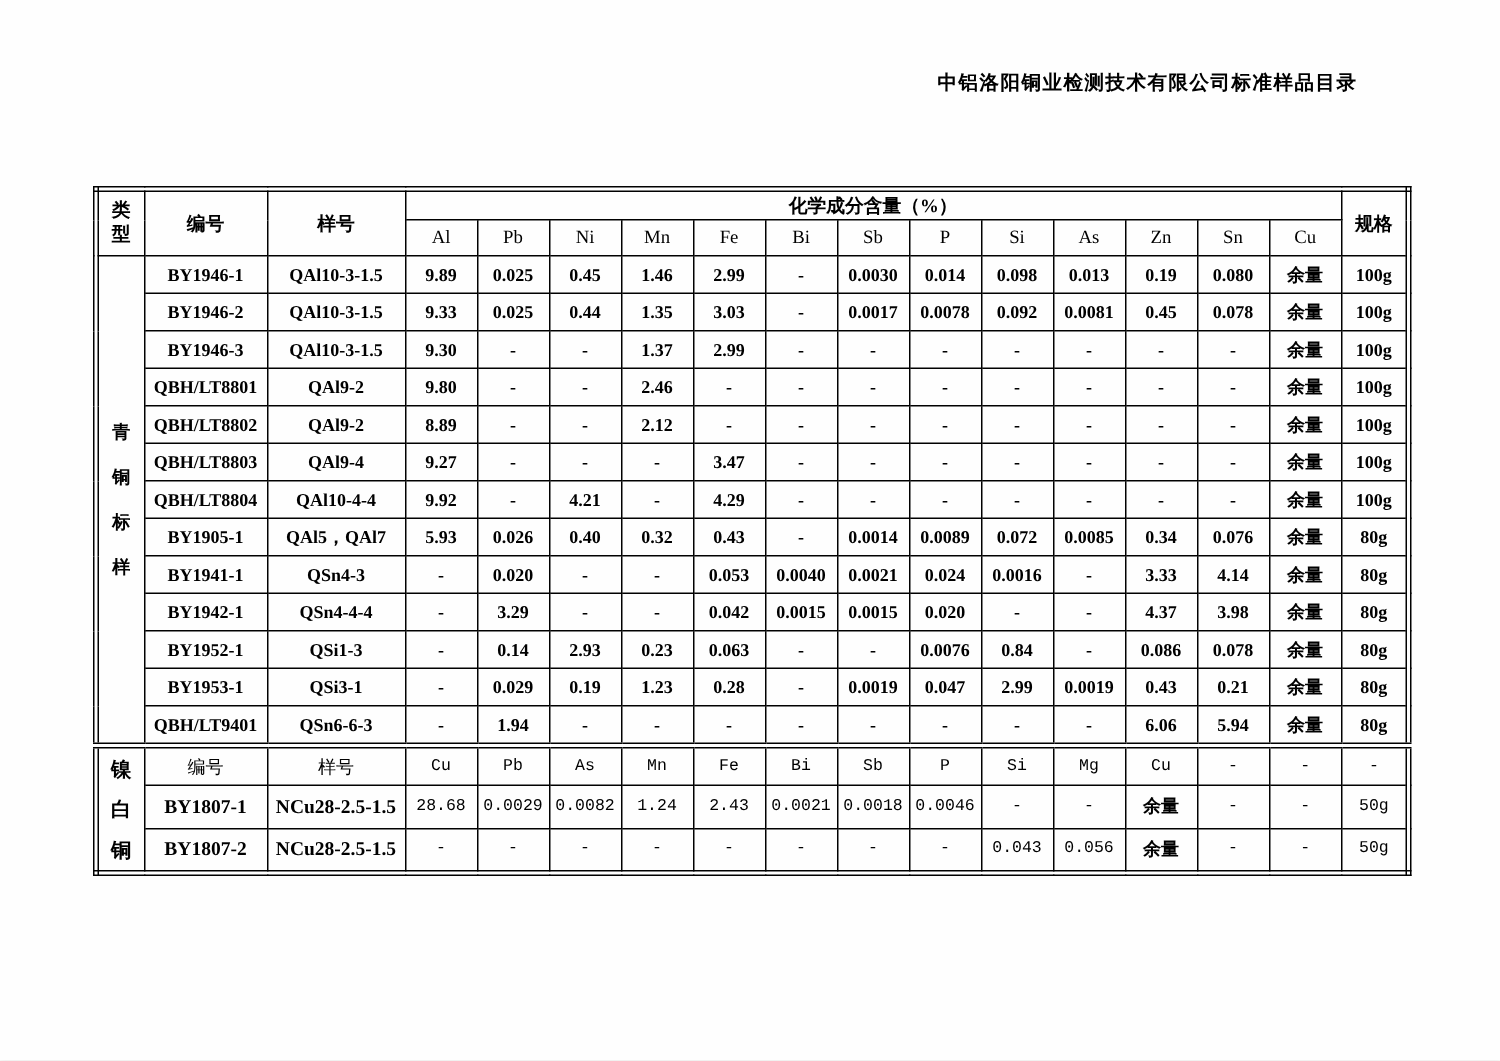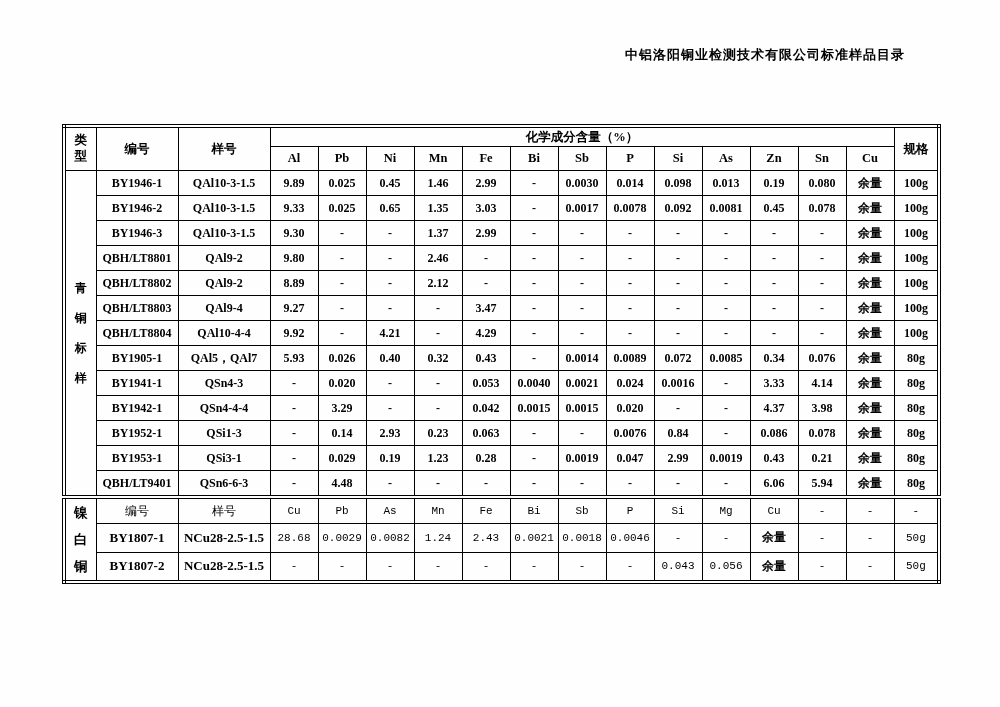--- a/index.html
+++ b/index.html
@@ -24,21 +24,21 @@
   table.std {
     position:absolute; left:62px; top:124px; width:875px;
     border-collapse:collapse; table-layout:fixed;
     border:4px double #000;
   }
   table.std th, table.std td {
     border:1px solid #000; padding:0;
     text-align:center; vertical-align:middle; overflow:hidden;
   }
   tr.h1 th { height:18px; font-size:12.5px; font-weight:bold; }
-  tr.h2 th { height:23px; font-size:12.5px; font-weight:bold; }
+  tr.h2 th { height:23px; font-size:12.5px; font-weight:normal; }
   th.type-head { font-size:12.5px; white-space:pre-line; line-height:1.25; }
 
   td.type-vert {
     font-size:13.5px; font-weight:bold;
     white-space:pre-line; line-height:30px;
   }
   td.type-vert.nickel { line-height:27px; }
 
   tr.sec1-row td { height:24px; font-size:12px; font-weight:bold; }
   tr.sec2-head td { height:24px; }
@@ -130,21 +130,21 @@
           <td>0.19</td>
           <td>0.080</td>
           <td>余量</td>
           <td>100g</td>
         </tr>
         <tr class="sec1-row">
           <td class="id-bold">BY1946-2</td>
           <td class="id-bold">QAl10-3-1.5</td>
           <td>9.33</td>
           <td>0.025</td>
-          <td>0.65</td>
+          <td>0.44</td>
           <td>1.35</td>
           <td>3.03</td>
           <td>-</td>
           <td>0.0017</td>
           <td>0.0078</td>
           <td>0.092</td>
           <td>0.0081</td>
           <td>0.45</td>
           <td>0.078</td>
           <td>余量</td>
@@ -327,21 +327,21 @@
           <td>0.0019</td>
           <td>0.43</td>
           <td>0.21</td>
           <td>余量</td>
           <td>80g</td>
         </tr>
         <tr class="sec1-row">
           <td class="id-bold">QBH/LT9401</td>
           <td class="id-bold">QSn6-6-3</td>
           <td>-</td>
-          <td>4.48</td>
+          <td>1.94</td>
           <td>-</td>
           <td>-</td>
           <td>-</td>
           <td>-</td>
           <td>-</td>
           <td>-</td>
           <td>-</td>
           <td>-</td>
           <td>6.06</td>
           <td>5.94</td>

